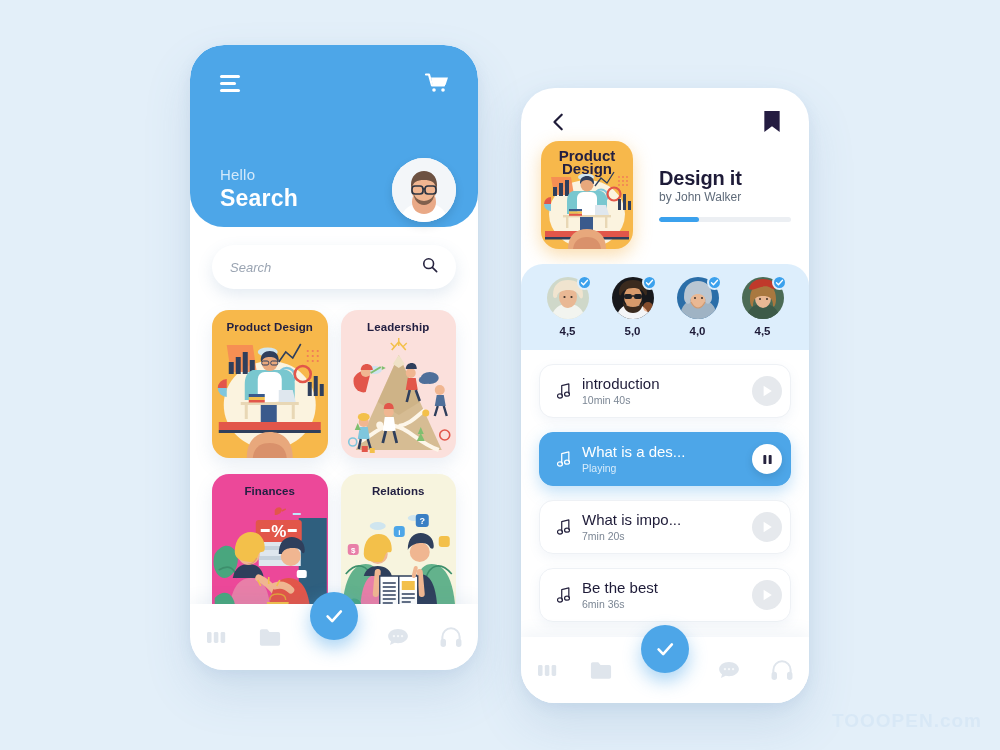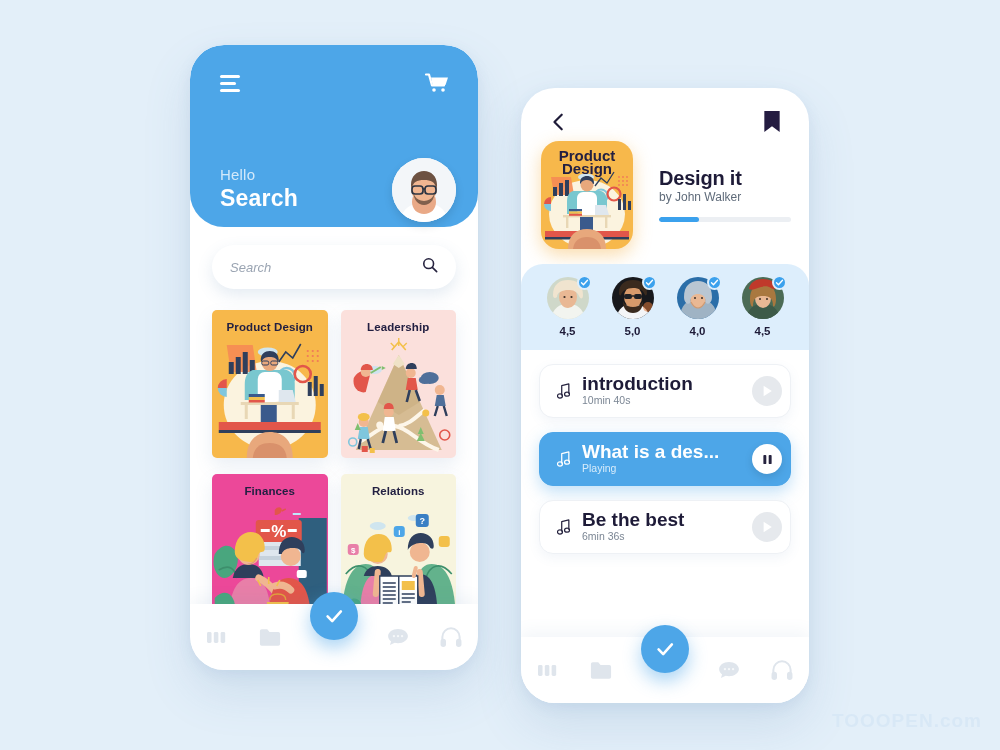--- a/index.html
+++ b/index.html
@@ -49,21 +49,21 @@
     position:absolute; left:22px; top:200px; width:244px; height:44px;
     background:#fff; border-radius:22px;
     box-shadow:0 6px 16px rgba(90,130,175,0.16);
     display:flex; align-items:center; padding:0 18px;
   }
   .searchbar .ph { flex:1; font-size:13px; color:#9aa4b2;font-style:italic; }
 
   .cards { position:absolute; left:22px; top:265px; width:244px; }
   .cardrow { display:flex; gap:13px; margin-bottom:16px; }
   .card {
-    width:128px; height:148px; border-radius:5px; position:relative; overflow:hidden;
+    width:128px; height:148px; border-radius:17px; position:relative; overflow:hidden;
     box-shadow:0 8px 18px rgba(90,130,175,0.13);
   }
   .card .ctitle {
     position:absolute; top:11px; left:0; width:100%; text-align:center;
     font-size:11.5px; font-weight:bold; color:#232042; letter-spacing:.1px; z-index:5;
   }
   .card .illus { position:absolute; left:0; top:0; width:100%; height:100%; }
 
   
   .bottomnav {
@@ -117,21 +117,21 @@
     background:#ffffff; border-radius:22px 22px 0 0; padding:14px 18px 0 18px;
   }
   .lesson {
     height:54px; border-radius:14px; background:#fff; border:1px solid #eef1f5;
     display:flex; align-items:center; padding:0 8px 0 14px; margin-bottom:14px;
     box-shadow:0 4px 12px rgba(90,130,175,0.08);
   }
   .lesson.active { background:#4da6e8; border-color:#4da6e8; box-shadow:0 6px 16px rgba(77,166,232,0.35); }
   .lesson .note { width:18px; margin-right:10px; display:flex; align-items:center; justify-content:center; }
   .lesson .meta { flex:1; }
-  .lesson .lt { font-size:19px; font-weight:bold; color:#1e1b38; line-height:16px; }
+  .lesson .lt { font-size:15px; font-weight:normal; color:#1e1b38; line-height:16px; }
   .lesson .ld { font-size:10.5px; color:#7b8694; margin-top:2px; }
   .lesson.active .lt { color:#ffffff; }
   .lesson.active .ld { color:#d7ecfb; }
   .pbtn { width:30px; height:30px; border-radius:50%; background:#e6e9ed;
           display:flex; align-items:center; justify-content:center; }
   .pbtn.white { background:#ffffff; box-shadow:0 3px 8px rgba(0,0,0,.12); }
 
   .watermark {
     position:absolute; right:18px; bottom:18px; font-size:19px; letter-spacing:1px;
     color:#d8e8f6; font-weight:bold; user-select:none;
@@ -611,20 +611,38 @@
           <div class="ld">Playing</div>
         </div>
         <div class="pbtn white">
           <svg viewBox="0 0 12 12" width="11" height="11">
             <rect x="1.5" y="1" width="3.2" height="10" rx="1" fill="#26233f"></rect>
             <rect x="7.3" y="1" width="3.2" height="10" rx="1" fill="#26233f"></rect>
           </svg>
         </div>
       </div>
 
+      <div class="lesson">
+        <div class="note">
+          <svg viewBox="0 0 14 18" width="13" height="16">
+            <path d="M5 14V3l8-2v11" fill="none" stroke="#26233f" stroke-width="1.4" stroke-linejoin="round"></path>
+            <ellipse cx="3" cy="14.6" rx="2.8" ry="2.3" fill="none" stroke="#26233f" stroke-width="1.4"></ellipse>
+            <ellipse cx="11" cy="12.6" rx="2.8" ry="2.3" fill="none" stroke="#26233f" stroke-width="1.4"></ellipse>
+          </svg>
+        </div>
+        <div class="meta">
+          <div class="lt">What is impo...</div>
+          <div class="ld">7min 20s</div>
+        </div>
+        <div class="pbtn">
+          <svg viewBox="0 0 12 14" width="11" height="12">
+              <path d="M1.5 1l9.5 6-9.5 6z" fill="#ffffff"></path>
+            </svg>
+        </div>
+      </div>
 
       <div class="lesson">
         <div class="note">
           <svg viewBox="0 0 14 18" width="13" height="16">
             <path d="M5 14V3l8-2v11" fill="none" stroke="#26233f" stroke-width="1.4" stroke-linejoin="round"></path>
             <ellipse cx="3" cy="14.6" rx="2.8" ry="2.3" fill="none" stroke="#26233f" stroke-width="1.4"></ellipse>
             <ellipse cx="11" cy="12.6" rx="2.8" ry="2.3" fill="none" stroke="#26233f" stroke-width="1.4"></ellipse>
           </svg>
         </div>
         <div class="meta">

